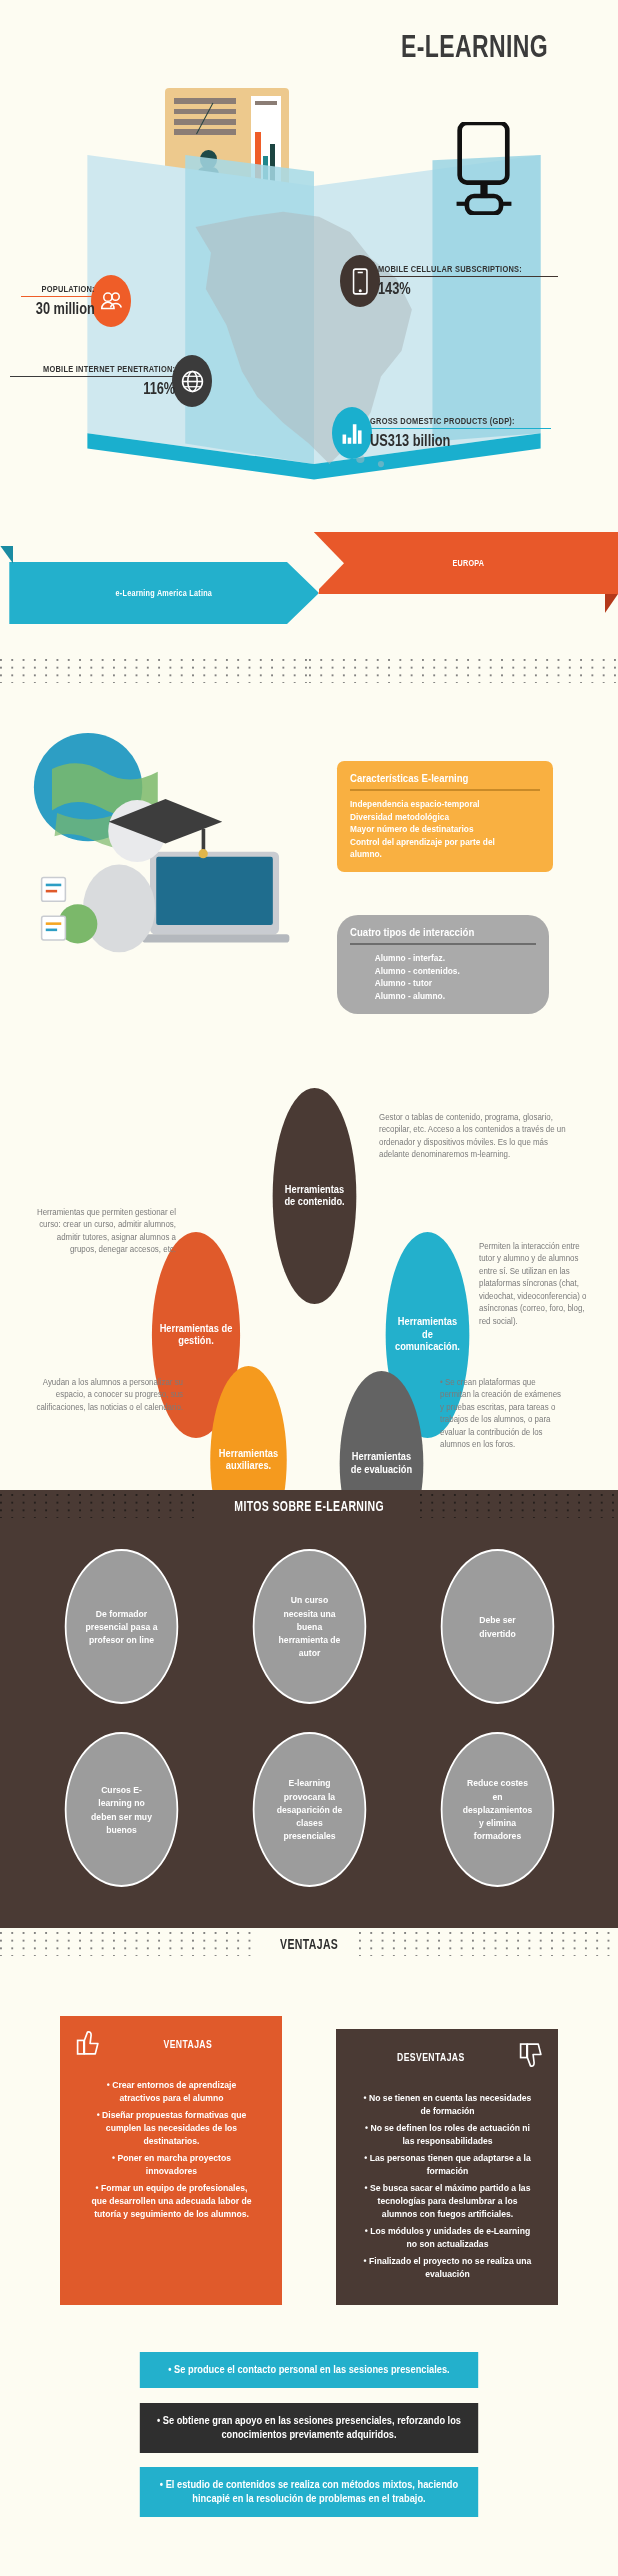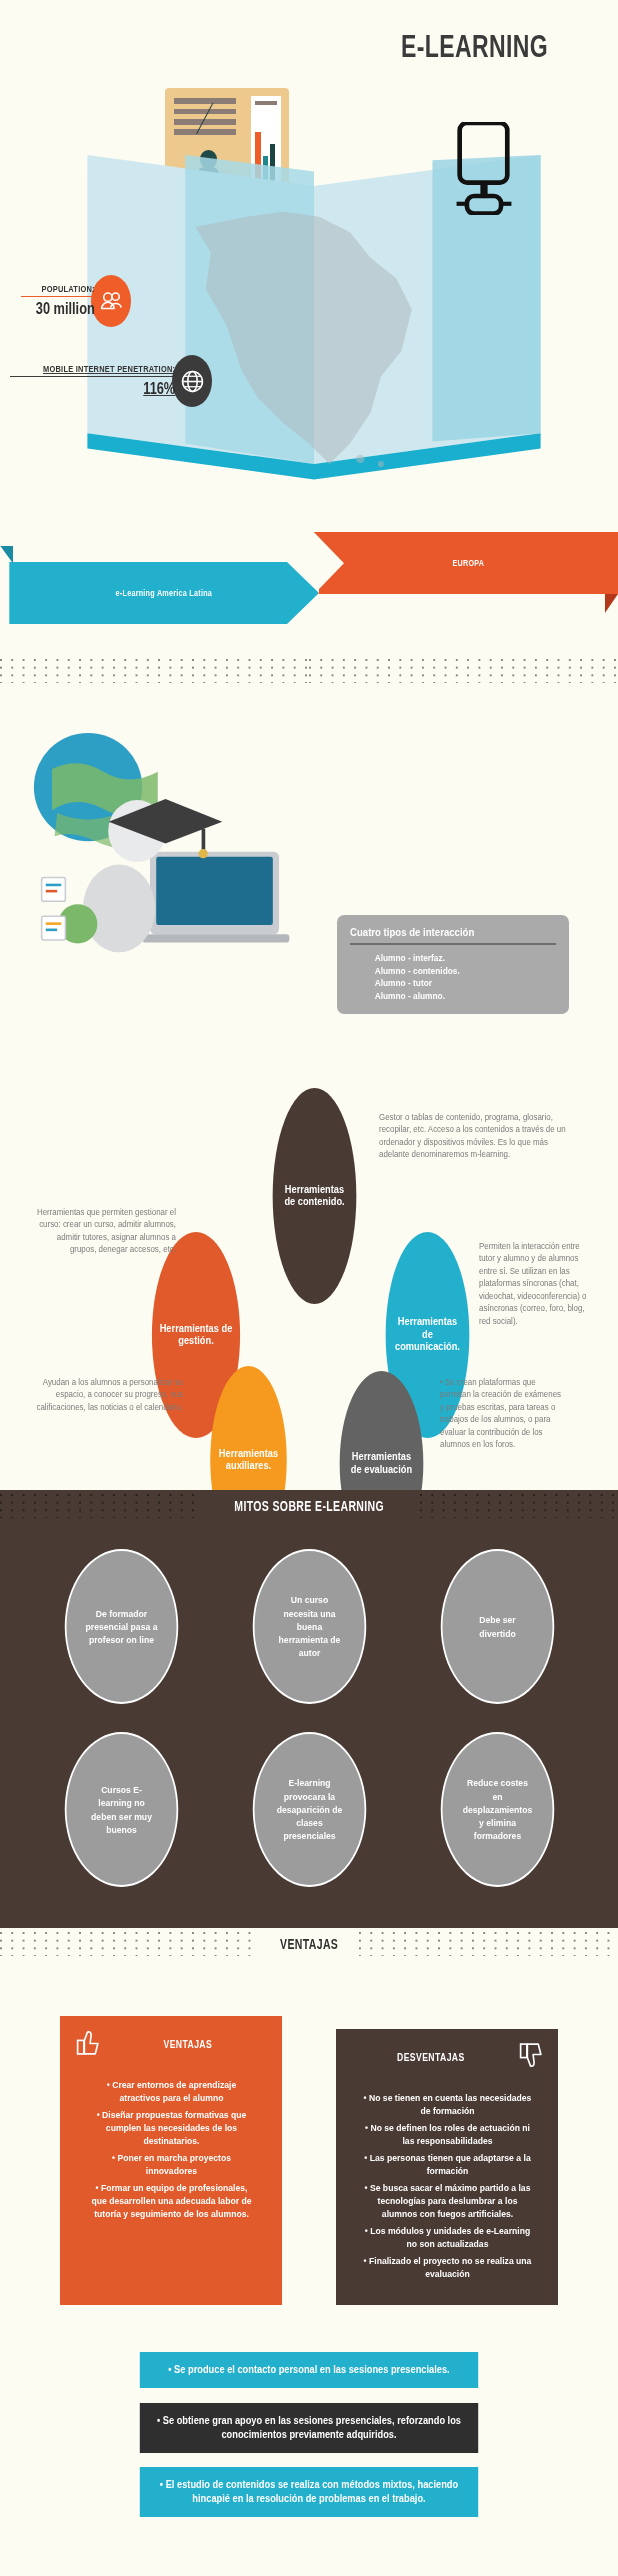--- a/index.html
+++ b/index.html
@@ -66,21 +66,21 @@
   #stat-population .bubble { background:#ef5d28; order:2; margin-left:-3.1px; }
   #stat-population .body { order:1; text-align:right; }
   #stat-population .rule { background:#ef5d28; }
 
   #stat-mobile { left:340px; top:255px; }
   #stat-mobile .bubble { background:#413530; margin-right:-2.1px; }
   #stat-mobile .rule { background:#413530; }
 
   #stat-internet { left:10.3px; top:355px; }
   #stat-internet .bubble { background:#3b3b3b; order:2; margin-left:-3.1px; }
-  #stat-internet .body { order:1; text-align:right;text-decoration:underline; }
+  #stat-internet .body { order:1; text-align:right; }
   #stat-internet .rule { background:#3b3b3b; }
 
   #stat-gdp { left:332px; top:407px; }
   #stat-gdp .bubble { background:#1aafce; margin-right:-2.1px; }
   #stat-gdp .rule { background:#1aafce; }
 
   
   .ribbons { position:relative; height:129px;text-decoration:underline; }
   .ribbon-text { font-family:"Liberation Sans Narrow","Liberation Sans",sans-serif;
                  font-weight:bold; color:#fff; font-size:8.8px; letter-spacing:0.3px;
@@ -120,21 +120,21 @@
   .card { position:absolute; border-radius:7.2px; padding:11.3px 13.4px; }
   .card h3 { font-family:"Liberation Sans Narrow","Liberation Sans",sans-serif;
              font-weight:bold; color:#fff; font-size:11.3px; transform:scaleX(0.85);
              transform-origin:left center; }
   .card .sep { height:1.5px; margin:5.2px 0 7.2px; }
   .card p { font-family:"Liberation Sans Narrow","Liberation Sans",sans-serif;
             font-weight:bold; color:#fff; font-size:9.8px; line-height:1.28;
             transform:scaleX(0.85); transform-origin:left center; }
   #card-caracteristicas { left:337px; top:75px; width:216px; background:#f9b041; }
   #card-caracteristicas .sep { background:#c98a28; }
-  #card-interaccion { left:337px; top:229px; width:232px; background:#aaaaaa; }
+  #card-interaccion { left:337px; top:229px; width:212px; background:#aaaaaa;border-radius:21px; }
   #card-interaccion .sep { background:#6d6d6d; }
   #card-interaccion p { padding-left:29px; }
 
   
   .tools { position:relative; height:464px; padding-top:15.5px; }
   .tool-oval { position:absolute; border-radius:50%; display:flex; align-items:center;
                justify-content:center; text-align:center; color:#fff;
                font-family:"Liberation Sans Narrow","Liberation Sans",sans-serif;
                font-weight:bold; font-size:10.3px; line-height:1.2; padding:0 8.2px;
                transform:scaleX(0.9); }
@@ -258,38 +258,67 @@
       <div class="bubble">
         <svg width="23" height="20.6" viewBox="0 0 44 40" aria-hidden="true">
           <circle cx="15" cy="12" r="8" fill="none" stroke="#fff" stroke-width="3"></circle>
           <path d="M3 34 a12 12 0 0 1 24 0z" fill="none" stroke="#fff" stroke-width="3"></path>
           <circle cx="30" cy="11" r="7" fill="none" stroke="#fff" stroke-width="3"></circle>
           <path d="M20 32 a11 11 0 0 1 21 0" fill="none" stroke="#fff" stroke-width="3"></path>
         </svg>
       </div>
     </div>
 
+    <div class="stat" id="stat-mobile">
+      <div class="bubble">
+        <svg width="16.5" height="27" viewBox="0 0 32 52" aria-hidden="true">
+          <rect x="3" y="2" width="26" height="48" rx="4" fill="none" stroke="#fff" stroke-width="3"></rect>
+          <rect x="11" y="7" width="10" height="3" fill="#fff"></rect>
+          <circle cx="16" cy="44" r="3" fill="#fff"></circle>
+        </svg>
+      </div>
+      <div class="body">
+        <div class="txt label">MOBILE CELLULAR SUBSCRIPTIONS:</div>
+        <div class="rule"></div>
+        <div class="txt value">143%</div>
+      </div>
+    </div>
 
     <div class="stat" id="stat-internet">
       <div class="body">
         <div class="txt label r">MOBILE INTERNET PENETRATION:</div>
         <div class="rule"></div>
         <div class="txt value r">116%</div>
       </div>
       <div class="bubble">
         <svg width="23" height="23" viewBox="0 0 44 44" aria-hidden="true">
           <circle cx="22" cy="22" r="19" fill="none" stroke="#fff" stroke-width="3"></circle>
           <ellipse cx="22" cy="22" rx="9" ry="19" fill="none" stroke="#fff" stroke-width="3"></ellipse>
           <line x1="3" y1="22" x2="41" y2="22" stroke="#fff" stroke-width="3"></line>
           <line x1="6" y1="12" x2="38" y2="12" stroke="#fff" stroke-width="2.4"></line>
           <line x1="6" y1="32" x2="38" y2="32" stroke="#fff" stroke-width="2.4"></line>
         </svg>
       </div>
     </div>
 
+    <div class="stat" id="stat-gdp">
+      <div class="bubble">
+        <svg width="21.6" height="23" viewBox="0 0 42 44" aria-hidden="true">
+          <rect x="3" y="24" width="7" height="18" fill="#fff"></rect>
+          <rect x="13" y="30" width="7" height="12" fill="#fff"></rect>
+          <rect x="23" y="4" width="7" height="38" fill="#fff"></rect>
+          <rect x="33" y="16" width="7" height="26" fill="#fff"></rect>
+        </svg>
+      </div>
+      <div class="body">
+        <div class="txt label">GROSS DOMESTIC PRODUCTS (GDP):</div>
+        <div class="rule"></div>
+        <div class="txt value">US313 billion</div>
+      </div>
+    </div>
   </section>
 
   <section class="ribbons">
     <div class="rib-orange">
       <span class="ribbon-text">EUROPA</span>
     </div>
     <div class="rib-orange-notch"></div>
     <div class="rib-orange-tail"></div>
 
     <div class="rib-blue">
@@ -321,20 +350,28 @@
         <circle cx="110" cy="430" r="38" fill="#7bb86a"></circle>
         <rect x="40" y="340" width="46" height="46" rx="4" fill="#fff" stroke="#c9ccd1" stroke-width="3"></rect>
         <rect x="40" y="415" width="46" height="46" rx="4" fill="#fff" stroke="#c9ccd1" stroke-width="3"></rect>
         <rect x="48" y="352" width="30" height="5" fill="#2d9ec4"></rect>
         <rect x="48" y="364" width="22" height="5" fill="#e05a2b"></rect>
         <rect x="48" y="427" width="30" height="5" fill="#f5a623"></rect>
         <rect x="48" y="439" width="22" height="5" fill="#2d9ec4"></rect>
       </svg>
     </div>
 
+    <div class="card" id="card-caracteristicas">
+      <h3>Características E-learning</h3>
+      <div class="sep"></div>
+      <p style="white-space:pre-line">Independencia espacio-temporal
+Diversidad metodológica
+Mayor número de destinatarios
+Control del aprendizaje por parte del alumno.</p>
+    </div>
 
     <div class="card" id="card-interaccion">
       <h3>Cuatro tipos de interacción</h3>
       <div class="sep"></div>
       <p style="white-space:pre-line">Alumno - interfaz.
 Alumno - contenidos.
 Alumno - tutor
 Alumno - alumno.</p>
     </div>
   </section>

